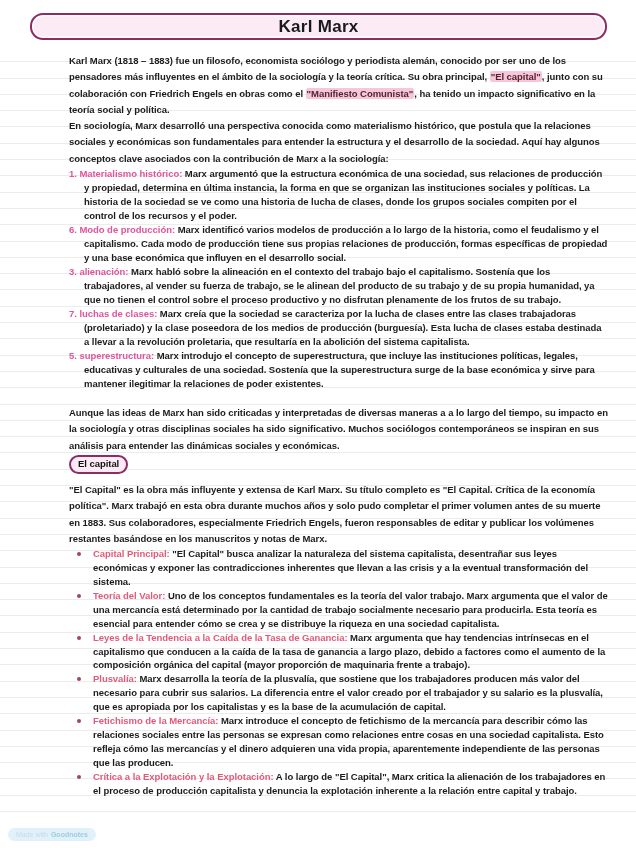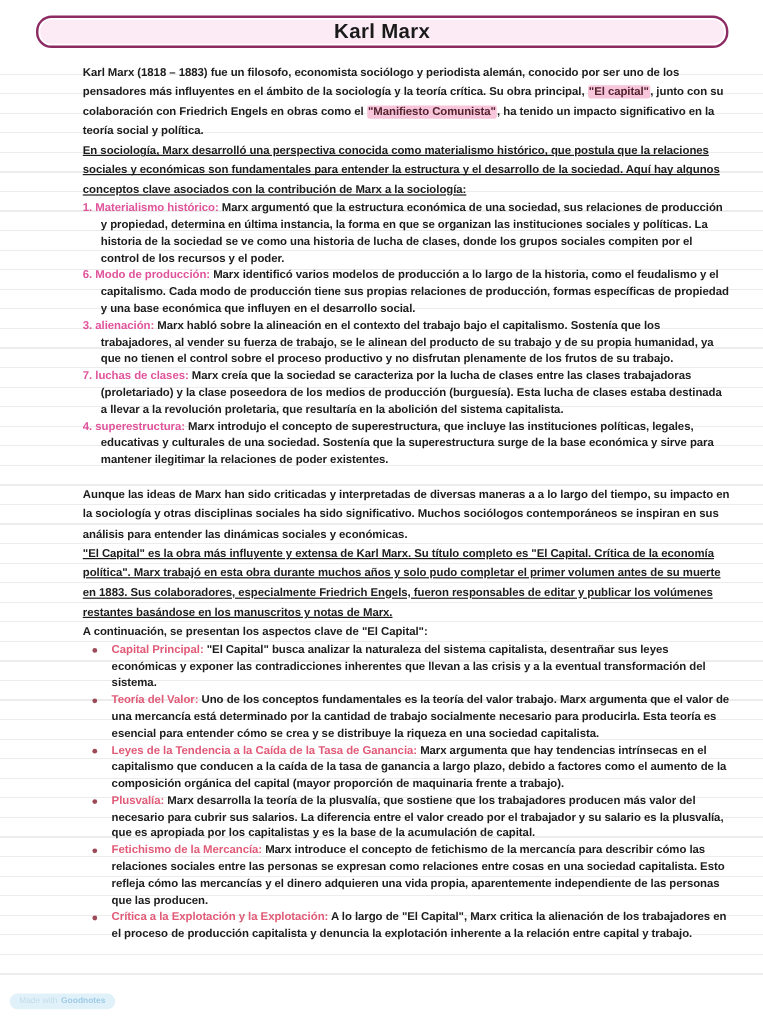--- a/index.html
+++ b/index.html
@@ -33,21 +33,21 @@
 
   .content {
     position: absolute; left: 33px; right: 28px; top: 53px;
     font-size: 9.5px; font-weight: bold; color: #1c1c1c;
     letter-spacing: -0.05px;
     margin-left: 36px;
   }
 
   p.para { margin: 0; line-height: 16.3px; }
   .mb-line  { margin-bottom: 16px; }
-  .mb-half  { margin-bottom: 13px; text-decoration: underline; }
+  .mb-half  { margin-bottom: 13px; }
   .mb-small { margin-bottom: 6px; }
 
   .hl {
     background: #f8c6db;
     color: #53242f;
     padding: 0 1px;
     border-radius: 2px;
   }
 
   ol.nlist { margin: 0 0 14px 0; padding: 0; list-style: none; }
@@ -104,29 +104,31 @@
 
     <p class="para mb-line"><span>Karl Marx (1818 – 1883) fue un filosofo, economista sociólogo y periodista alemán, conocido por ser uno de los pensadores más influyentes en el ámbito de la sociología y la teoría crítica. Su obra principal, </span><span class="hl">"El capital"</span><span>, junto con su colaboración con Friedrich Engels en obras como el </span><span class="hl">"Manifiesto Comunista"</span><span>, ha tenido un impacto significativo en la teoría social y política.</span></p>
 
     <p class="para mb-half">En sociología, Marx desarrolló una perspectiva conocida como materialismo histórico, que postula que la relaciones sociales y económicas son fundamentales para entender la estructura y el desarrollo de la sociedad. Aquí hay algunos conceptos clave asociados con la contribución de Marx a la sociología:</p>
 
     <ol class="nlist">
       <li><span class="accent-num">1. Materialismo histórico: </span><span>Marx argumentó que la estructura económica de una sociedad, sus relaciones de producción y propiedad, determina en última instancia, la forma en que se organizan las instituciones sociales y políticas. La historia de la sociedad se ve como una historia de lucha de clases, donde los grupos sociales compiten por el control de los recursos y el poder.</span></li>
       <li><span class="accent-num">6. Modo de producción: </span><span>Marx identificó varios modelos de producción a lo largo de la historia, como el feudalismo y el capitalismo. Cada modo de producción tiene sus propias relaciones de producción, formas específicas de propiedad y una base económica que influyen en el desarrollo social.</span></li>
       <li><span class="accent-num">3. alienación: </span><span>Marx habló sobre la alineación en el contexto del trabajo bajo el capitalismo. Sostenía que los trabajadores, al vender su fuerza de trabajo, se le alinean del producto de su trabajo y de su propia humanidad, ya que no tienen el control sobre el proceso productivo y no disfrutan plenamente de los frutos de su trabajo.</span></li>
       <li><span class="accent-num">7. luchas de clases: </span><span>Marx creía que la sociedad se caracteriza por la lucha de clases entre las clases trabajadoras (proletariado) y la clase poseedora de los medios de producción (burguesía). Esta lucha de clases estaba destinada a llevar a la revolución proletaria, que resultaría en la abolición del sistema capitalista.</span></li>
-      <li><span class="accent-num">4. superestructura: </span><span>Marx introdujo el concepto de superestructura, que incluye las instituciones políticas, legales, educativas y culturales de una sociedad. Sostenía que la superestructura surge de la base económica y sirve para mantener ilegitimar la relaciones de poder existentes.</span></li>
+      <li><span class="accent-num">5. superestructura: </span><span>Marx introdujo el concepto de superestructura, que incluye las instituciones políticas, legales, educativas y culturales de una sociedad. Sostenía que la superestructura surge de la base económica y sirve para mantener ilegitimar la relaciones de poder existentes.</span></li>
     </ol>
 
     <p class="para mb-small">Aunque las ideas de Marx han sido criticadas y interpretadas de diversas maneras a a lo largo del tiempo, su impacto en la sociología y otras disciplinas sociales ha sido significativo. Muchos sociólogos contemporáneos se inspiran en sus análisis para entender las dinámicas sociales y económicas.</p>
 
+    <div>
+      <span class="section-badge">El capital</span>
+    </div>
 
     <p class="para mb-half">"El Capital" es la obra más influyente y extensa de Karl Marx. Su título completo es "El Capital. Crítica de la economía política". Marx trabajó en esta obra durante muchos años y solo pudo completar el primer volumen antes de su muerte en 1883. Sus colaboradores, especialmente Friedrich Engels, fueron responsables de editar y publicar los volúmenes restantes basándose en los manuscritos y notas de Marx.</p>
 
-    <p class="para mb-small">A continuación, se presentan los aspectos clave de "El Capital":</p>
 
     <ul class="blist">
       <li><span class="dot"></span><span class="accent-term">Capital Principal: </span><span>"El Capital" busca analizar la naturaleza del sistema capitalista, desentrañar sus leyes económicas y exponer las contradicciones inherentes que llevan a las crisis y a la eventual transformación del sistema.</span></li>
       <li><span class="dot"></span><span class="accent-term">Teoría del Valor: </span><span>Uno de los conceptos fundamentales es la teoría del valor trabajo. Marx argumenta que el valor de una mercancía está determinado por la cantidad de trabajo socialmente necesario para producirla. Esta teoría es esencial para entender cómo se crea y se distribuye la riqueza en una sociedad capitalista.</span></li>
       <li><span class="dot"></span><span class="accent-term">Leyes de la Tendencia a la Caída de la Tasa de Ganancia: </span><span>Marx argumenta que hay tendencias intrínsecas en el capitalismo que conducen a la caída de la tasa de ganancia a largo plazo, debido a factores como el aumento de la composición orgánica del capital (mayor proporción de maquinaria frente a trabajo).</span></li>
       <li><span class="dot"></span><span class="accent-term">Plusvalía: </span><span>Marx desarrolla la teoría de la plusvalía, que sostiene que los trabajadores producen más valor del necesario para cubrir sus salarios. La diferencia entre el valor creado por el trabajador y su salario es la plusvalía, que es apropiada por los capitalistas y es la base de la acumulación de capital.</span></li>
       <li><span class="dot"></span><span class="accent-term">Fetichismo de la Mercancía: </span><span>Marx introduce el concepto de fetichismo de la mercancía para describir cómo las relaciones sociales entre las personas se expresan como relaciones entre cosas en una sociedad capitalista. Esto refleja cómo las mercancías y el dinero adquieren una vida propia, aparentemente independiente de las personas que las producen.</span></li>
       <li><span class="dot"></span><span class="accent-term">Crítica a la Explotación y la Explotación: </span><span>A lo largo de "El Capital", Marx critica la alienación de los trabajadores en el proceso de producción capitalista y denuncia la explotación inherente a la relación entre capital y trabajo.</span></li>
     </ul>
 

